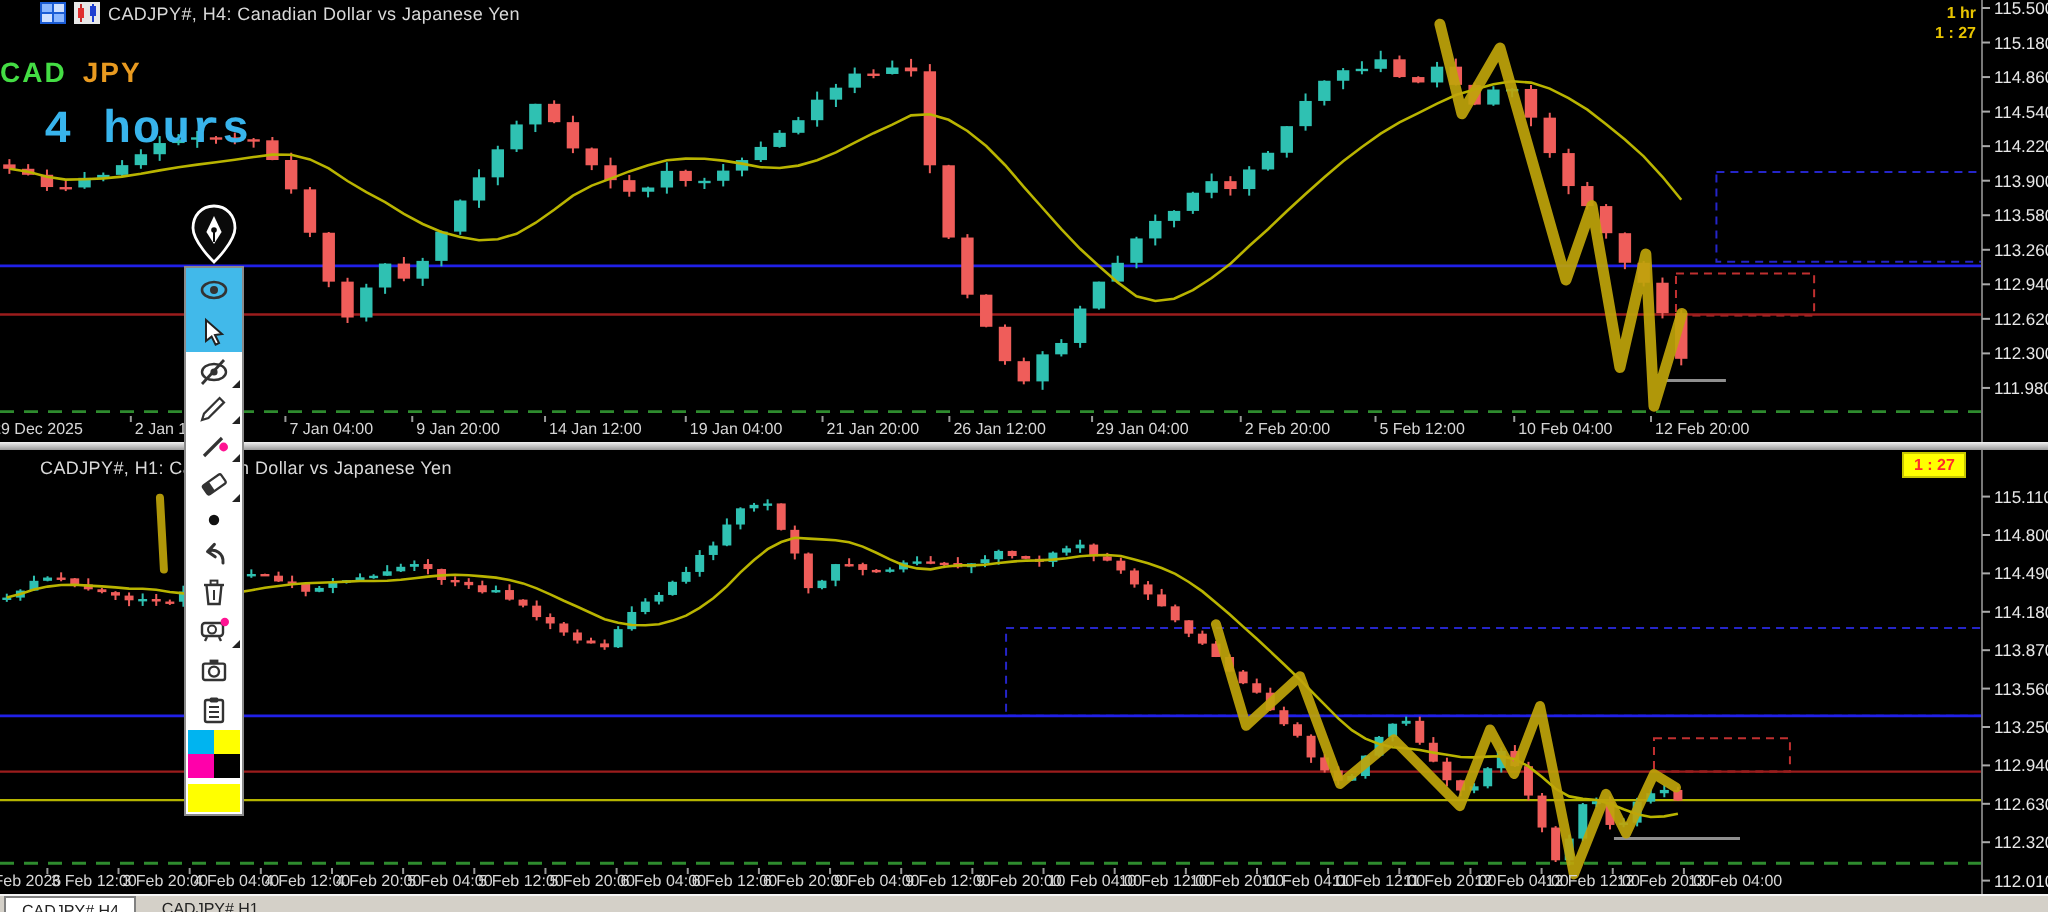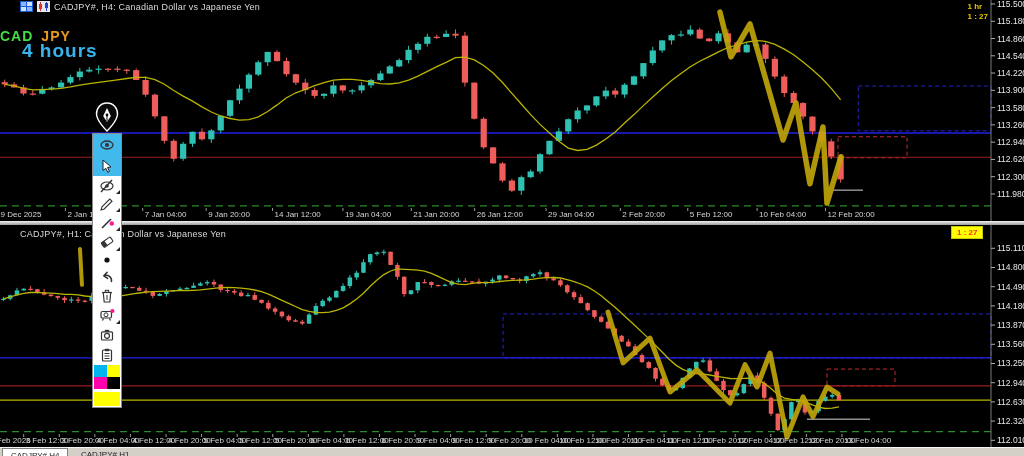--- a/index.html
+++ b/index.html
@@ -13,24 +13,24 @@
   svg.plot { position:absolute; left:0; display:block; }
 
   #divider { position:absolute; left:0; top:221px; width:1024px; height:4px;
              background:linear-gradient(#f2f2f2,#9a9a9a); z-index:6; }
 
   .annot-big { position:absolute; left:0; top:28px; font-size:14px; font-weight:700;
                letter-spacing:1px; z-index:4;
                text-shadow:0 0 2px rgba(0,0,0,.8); }
   .annot-big .cad { color:#44dd44; }
   .annot-big .jpy { color:#e89a20; margin-left:8px; }
-  .annot-sub { position:absolute; left:22px; top:40px; font-size:19px; font-weight:700;
-               color:#38b4ec; letter-spacing:1px; z-index:4; }
-
-  .badge-top { position:absolute; right:36px; top:2px; z-index:5;
+  .annot-sub { position:absolute; left:22px; top:52px; font-size:23px; font-weight:700;
+               color:#38b4ec; letter-spacing:1px; z-index:4;font-family:Liberation Mono, monospace; }
+
+  .badge-top { position:absolute; right:36px; top:2px; text-align:right; z-index:5;
                font-size:8px; font-weight:700; color:#e8c400; line-height:10px; }
   .badge-bottom { position:absolute; left:951px; top:226px; z-index:7;
                   background:#ffff00; color:#ff2a2a; font-size:8px; font-weight:700;
                   padding:1px 5px; border:1px solid #c8c800; }
 
   
   #pen-marker { position:absolute; left:94px; top:102px; z-index:20; }
   #toolbar { position:absolute; left:92px; top:133px; width:30px; z-index:20;
              background:#fff; border:1px solid #8a8a8a; display:flex; flex-direction:column; }
   .tool { width:28px; display:flex; align-items:center; justify-content:center;

